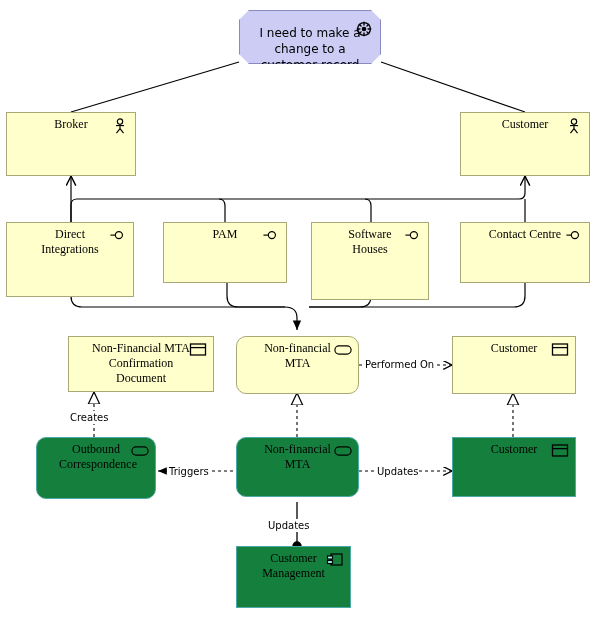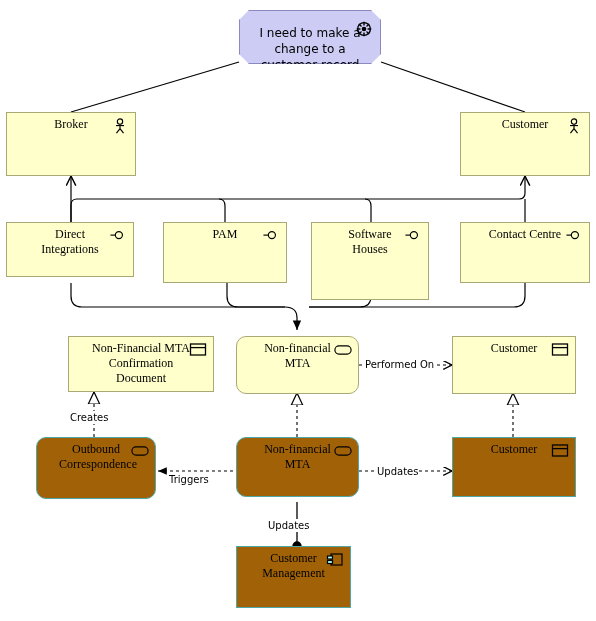--- a/index.html
+++ b/index.html
@@ -16,21 +16,21 @@
   .node{position:absolute;box-sizing:border-box;border:1px solid #808060;}
   .node .label{
     position:absolute;left:0;right:0;top:4px;
     text-align:center;font-size:12px;line-height:15px;color:#000;
     padding:0 6px;box-sizing:border-box;
   }
   .node.has-icon .label{padding-right:22px;padding-left:22px;font-family:Liberation Serif, serif;}
   .node .icon{position:absolute;right:6px;top:5px;width:18px;height:16px;}
 
   .yellow{background:#ffffcc;border-color:#a9a978;}
-  .cyan{background:#a16207;border-color:#5f9ea0;padding-left:40px;}
+  .cyan{background:#15803d;border-color:#5f9ea0;padding-left:40px;}
   .cyan.node{border-color:#4fa8a8;}
 
   .round{border-radius:10px;}
 
   
   .motivation{
     background:#ccccf5;border:1px solid #8a8ac0;
     clip-path:polygon(10px 0,calc(100% - 10px) 0,100% 10px,100% calc(100% - 10px),calc(100% - 10px) 100%,10px 100%,0 calc(100% - 10px),0 10px);
   }
   .motivation .label{top:14px;font-size:12px;line-height:16px;}
@@ -145,21 +145,21 @@
     <div class="label">Customer</div>
     <svg class="icon" viewBox="0 0 18 18">
       <circle cx="9" cy="4" r="3" fill="none" stroke="#000" stroke-width="1.3"></circle>
       <line x1="9" y1="7" x2="9" y2="12" stroke="#000" stroke-width="1.3"></line>
       <line x1="4.5" y1="8.5" x2="13.5" y2="8.5" stroke="#000" stroke-width="1.3"></line>
       <line x1="9" y1="12" x2="5" y2="17" stroke="#000" stroke-width="1.3"></line>
       <line x1="9" y1="12" x2="13" y2="17" stroke="#000" stroke-width="1.3"></line>
     </svg>
   </div>
 
-  <div class="node yellow has-icon clip-overflow" style="left:6px;top:222px;width:128px;height:55px;">
+  <div class="node yellow has-icon clip-overflow" style="left:6px;top:222px;width:128px;height:75px;">
     <div class="label">Direct Integrations</div>
     <svg class="icon" viewBox="0 0 18 18">
       <line x1="0.5" y1="8" x2="6" y2="8" stroke="#000" stroke-width="1.3"></line>
       <circle cx="10" cy="8" r="4" fill="none" stroke="#000" stroke-width="1.3"></circle>
     </svg>
   </div>
 
   <div class="node yellow has-icon clip-overflow" style="left:163px;top:222px;width:124px;height:61px;">
     <div class="label">PAM</div>
     <svg class="icon" viewBox="0 0 18 18">
@@ -233,17 +233,17 @@
     <div class="label">Customer Management</div>
     <svg class="icon" viewBox="0 0 18 16">
       <rect x="5" y="2" width="11" height="11" fill="none" stroke="#000" stroke-width="1.2"></rect>
       <rect x="1.5" y="4" width="5" height="3" fill="#aaffff" stroke="#000" stroke-width="1.2"></rect>
       <rect x="1.5" y="8.5" width="5" height="3" fill="#aaffff" stroke="#000" stroke-width="1.2"></rect>
     </svg>
   </div>
 
   <div class="edge-label" style="left:364px;top:358px;">Performed On</div>
   <div class="edge-label" style="left:69px;top:411px;">Creates</div>
-  <div class="edge-label" style="left:168px;top:465px;margin-top:8px;">Triggers</div>
+  <div class="edge-label" style="left:168px;top:465px;">Triggers</div>
   <div class="edge-label" style="left:376px;top:465px;">Updates</div>
   <div class="edge-label" style="left:267px;top:519px;">Updates</div>
 
 </div>
 
 </body></html>

